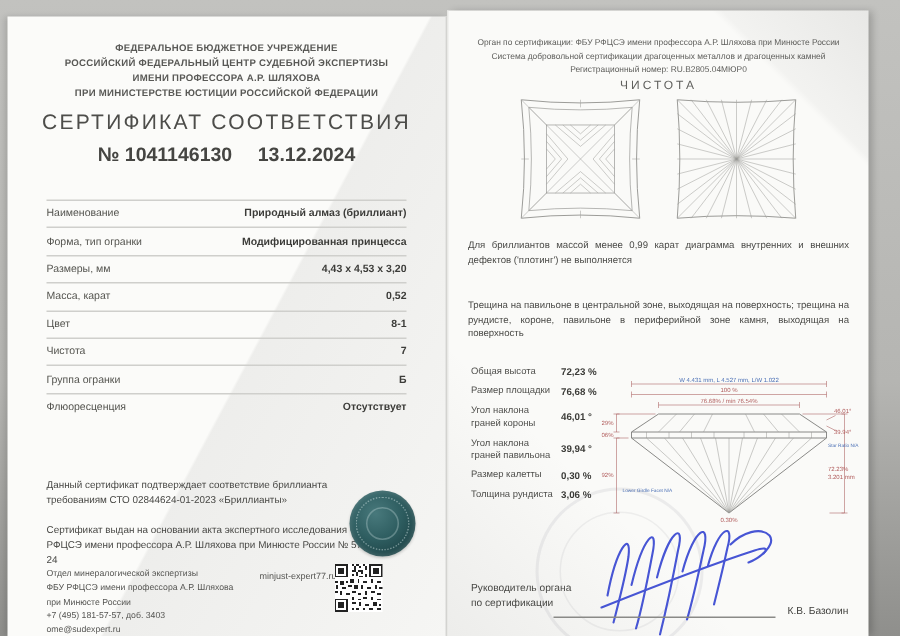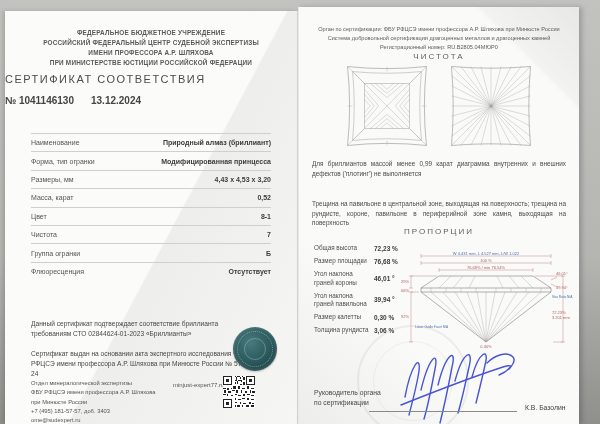--- a/index.html
+++ b/index.html
@@ -23,22 +23,22 @@
     background:
       linear-gradient(225deg, rgba(120,120,118,0.14) 0%, rgba(120,120,118,0.06) 14%, rgba(255,255,255,0) 15%),
       linear-gradient(45deg, rgba(120,120,118,0.10) 0%, rgba(255,255,255,0) 28%),
       #fafaf8;
     border-left:1px solid #e8e8e5;
     box-shadow:3px 0 5px rgba(0,0,0,0.20);
   }
   .org-block{position:absolute;left:0;right:0;text-align:center;color:#595956;}
   #left-page .org-block{top:17px;font-size:6.4px;line-height:1.55;font-weight:bold;letter-spacing:0.2px;}
   #right-page .org-block{top:18px;font-size:5.6px;line-height:1.6;color:#5d5d5a;}
-  .cert-title{position:absolute;top:62px;left:0;right:0;text-align:left;font-size:11px;color:#4d4d4a;letter-spacing:1.5px;}
-  .num-row{position:absolute;top:84px;left:0;right:0;display:flex;justify-content:flex-start;gap:17px;font-size:10px;color:#454542;font-weight:bold;}
+  .cert-title{position:absolute;top:62px;left:0;right:0;text-align:center;font-size:14px;color:#4d4d4a;letter-spacing:1.5px;}
+  .num-row{position:absolute;top:84px;left:0;right:0;display:flex;justify-content:center;gap:17px;font-size:13px;color:#454542;font-weight:bold;}
   .spec-table{position:absolute;top:122px;left:26px;right:26px;}
   .spec-row{display:flex;justify-content:space-between;align-items:center;border-top:1px solid #cfcfcc;height:17.4px;}
   .spec-row .lbl{font-size:7px;color:#54544f;}
   .spec-row .val{font-size:7px;color:#3c3c39;font-weight:bold;text-align:right;}
   .statement{position:absolute;left:26px;font-size:6.6px;line-height:1.55;color:#484845;text-align:left;}
   #statement-1{top:308px;width:218px;}
   #statement-2{top:338px;width:238px;}
   .seal{
     position:absolute;left:228px;top:316px;width:44px;height:44px;border-radius:50%;
     background:radial-gradient(circle at 40% 35%, #48797c 0%, #2e5d60 45%, #1d4346 80%, #16363a 100%);
@@ -238,21 +238,20 @@
         <path d="M50,50 L97,14 M50,50 L97,26 M50,50 L97,38 M50,50 L97,50 M50,50 L97,62 M50,50 L97,74 M50,50 L97,86"></path>
       </g>
     </svg>
   </div>
 
   <div class="note-text" style="top:152px">Для бриллиантов массой менее 0,99 карат диаграмма внутренних и внешних дефектов ('плотинг') не выполняется</div>
 
 
   <div class="note-text" style="top:192px">Трещина на павильоне в центральной зоне, выходящая на поверхность; трещина на рундисте, короне, павильоне в периферийной зоне камня, выходящая на поверхность</div>
 
-  <div class="sec-heading" style="top:220px">ПРОПОРЦИИ</div>
 
   <div class="prop-list">
     <div class="prop-row">
       <span class="plbl">Общая высота</span>
       <span class="pval">72,23 %</span>
     </div>
     <div class="prop-row">
       <span class="plbl">Размер площадки</span>
       <span class="pval">76,68 %</span>
     </div>

